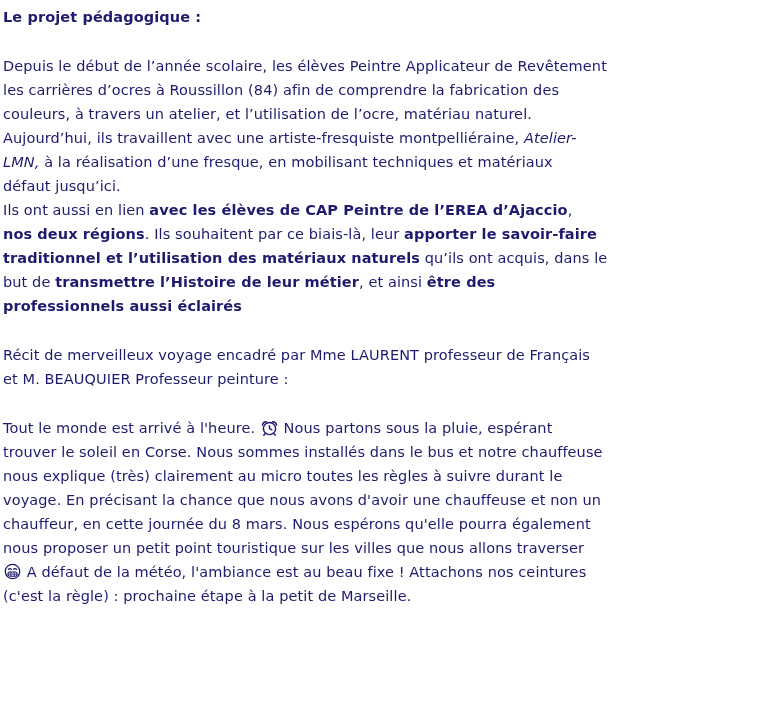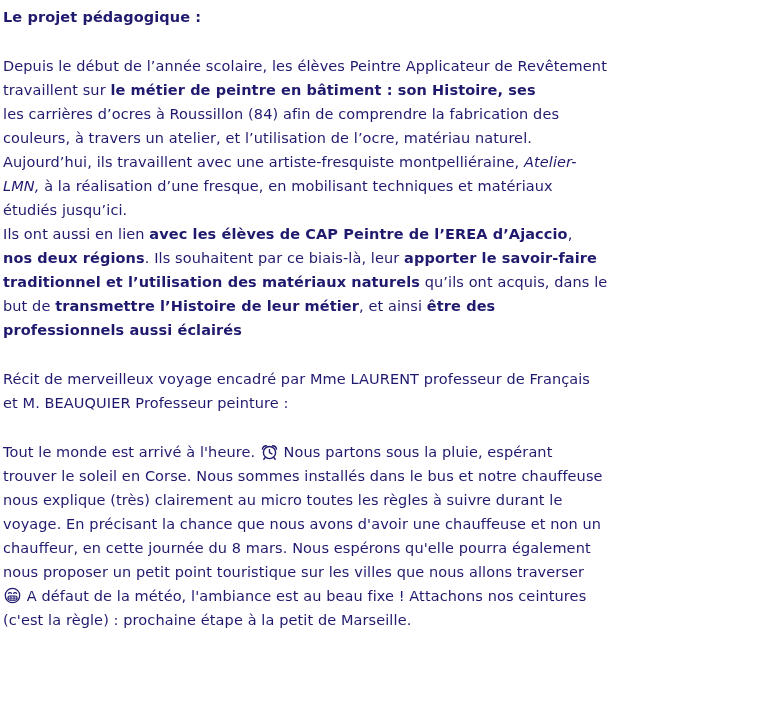--- a/index.html
+++ b/index.html
@@ -60,26 +60,25 @@
   </symbol>
 </svg>
 
 <main id="doc" style="color: rgb(31, 26, 110);">
     <div>
       <div class="line"><span class="b ">Le projet pédagogique :</span></div>
     </div>
     <div class="spacer"></div>
     <div>
       <div class="line"><span class="">Depuis le début de l’année scolaire, les élèves Peintre Applicateur de Revêtement</span></div>
-      <div class="line"><span class="">travaillent sur </span><span class="b ">le métier de peintre en bâtiment : son Histoire, ses</span></div>
       <div class="line"><span class="">les carrières d’ocres à Roussillon (84) afin de comprendre la fabrication des</span></div>
       <div class="line"><span class="">couleurs, à travers un atelier, et l’utilisation de l’ocre, matériau naturel.</span></div>
       <div class="line"><span class="">Aujourd’hui, ils travaillent avec une artiste-fresquiste montpelliéraine, </span><span class="i">Atelier-</span></div>
       <div class="line"><span class="i">LMN,</span><span class=""> à la réalisation d’une fresque, en mobilisant techniques et matériaux</span></div>
-      <div class="line"><span class="">étudiés jusqu’ici.</span></div>
+      <div class="line"><span class="">défaut jusqu’ici.</span></div>
       <div class="line"><span class="">Ils ont aussi en lien </span><span class="b ">avec les élèves de CAP Peintre de l’EREA d’Ajaccio</span><span class="">,</span></div>
       <div class="line"><span class="b ">nos deux régions</span><span class="">. Ils souhaitent par ce biais-là, leur </span><span class="b ">apporter le savoir-faire</span></div>
       <div class="line"><span class="b ">traditionnel et l’utilisation des matériaux naturels</span><span class=""> qu’ils ont acquis, dans le</span></div>
       <div class="line"><span class="">but de </span><span class="b ">transmettre l’Histoire de leur métier</span><span class="">, et ainsi </span><span class="b ">être des</span></div>
       <div class="line"><span class="b ">professionnels aussi éclairés</span></div>
     </div>
     <div class="spacer"></div>
     <div>
       <div class="line"><span class="">Récit de merveilleux voyage encadré par Mme LAURENT professeur de Français</span></div>
       <div class="line"><span class="">et M. BEAUQUIER Professeur peinture :</span></div>

